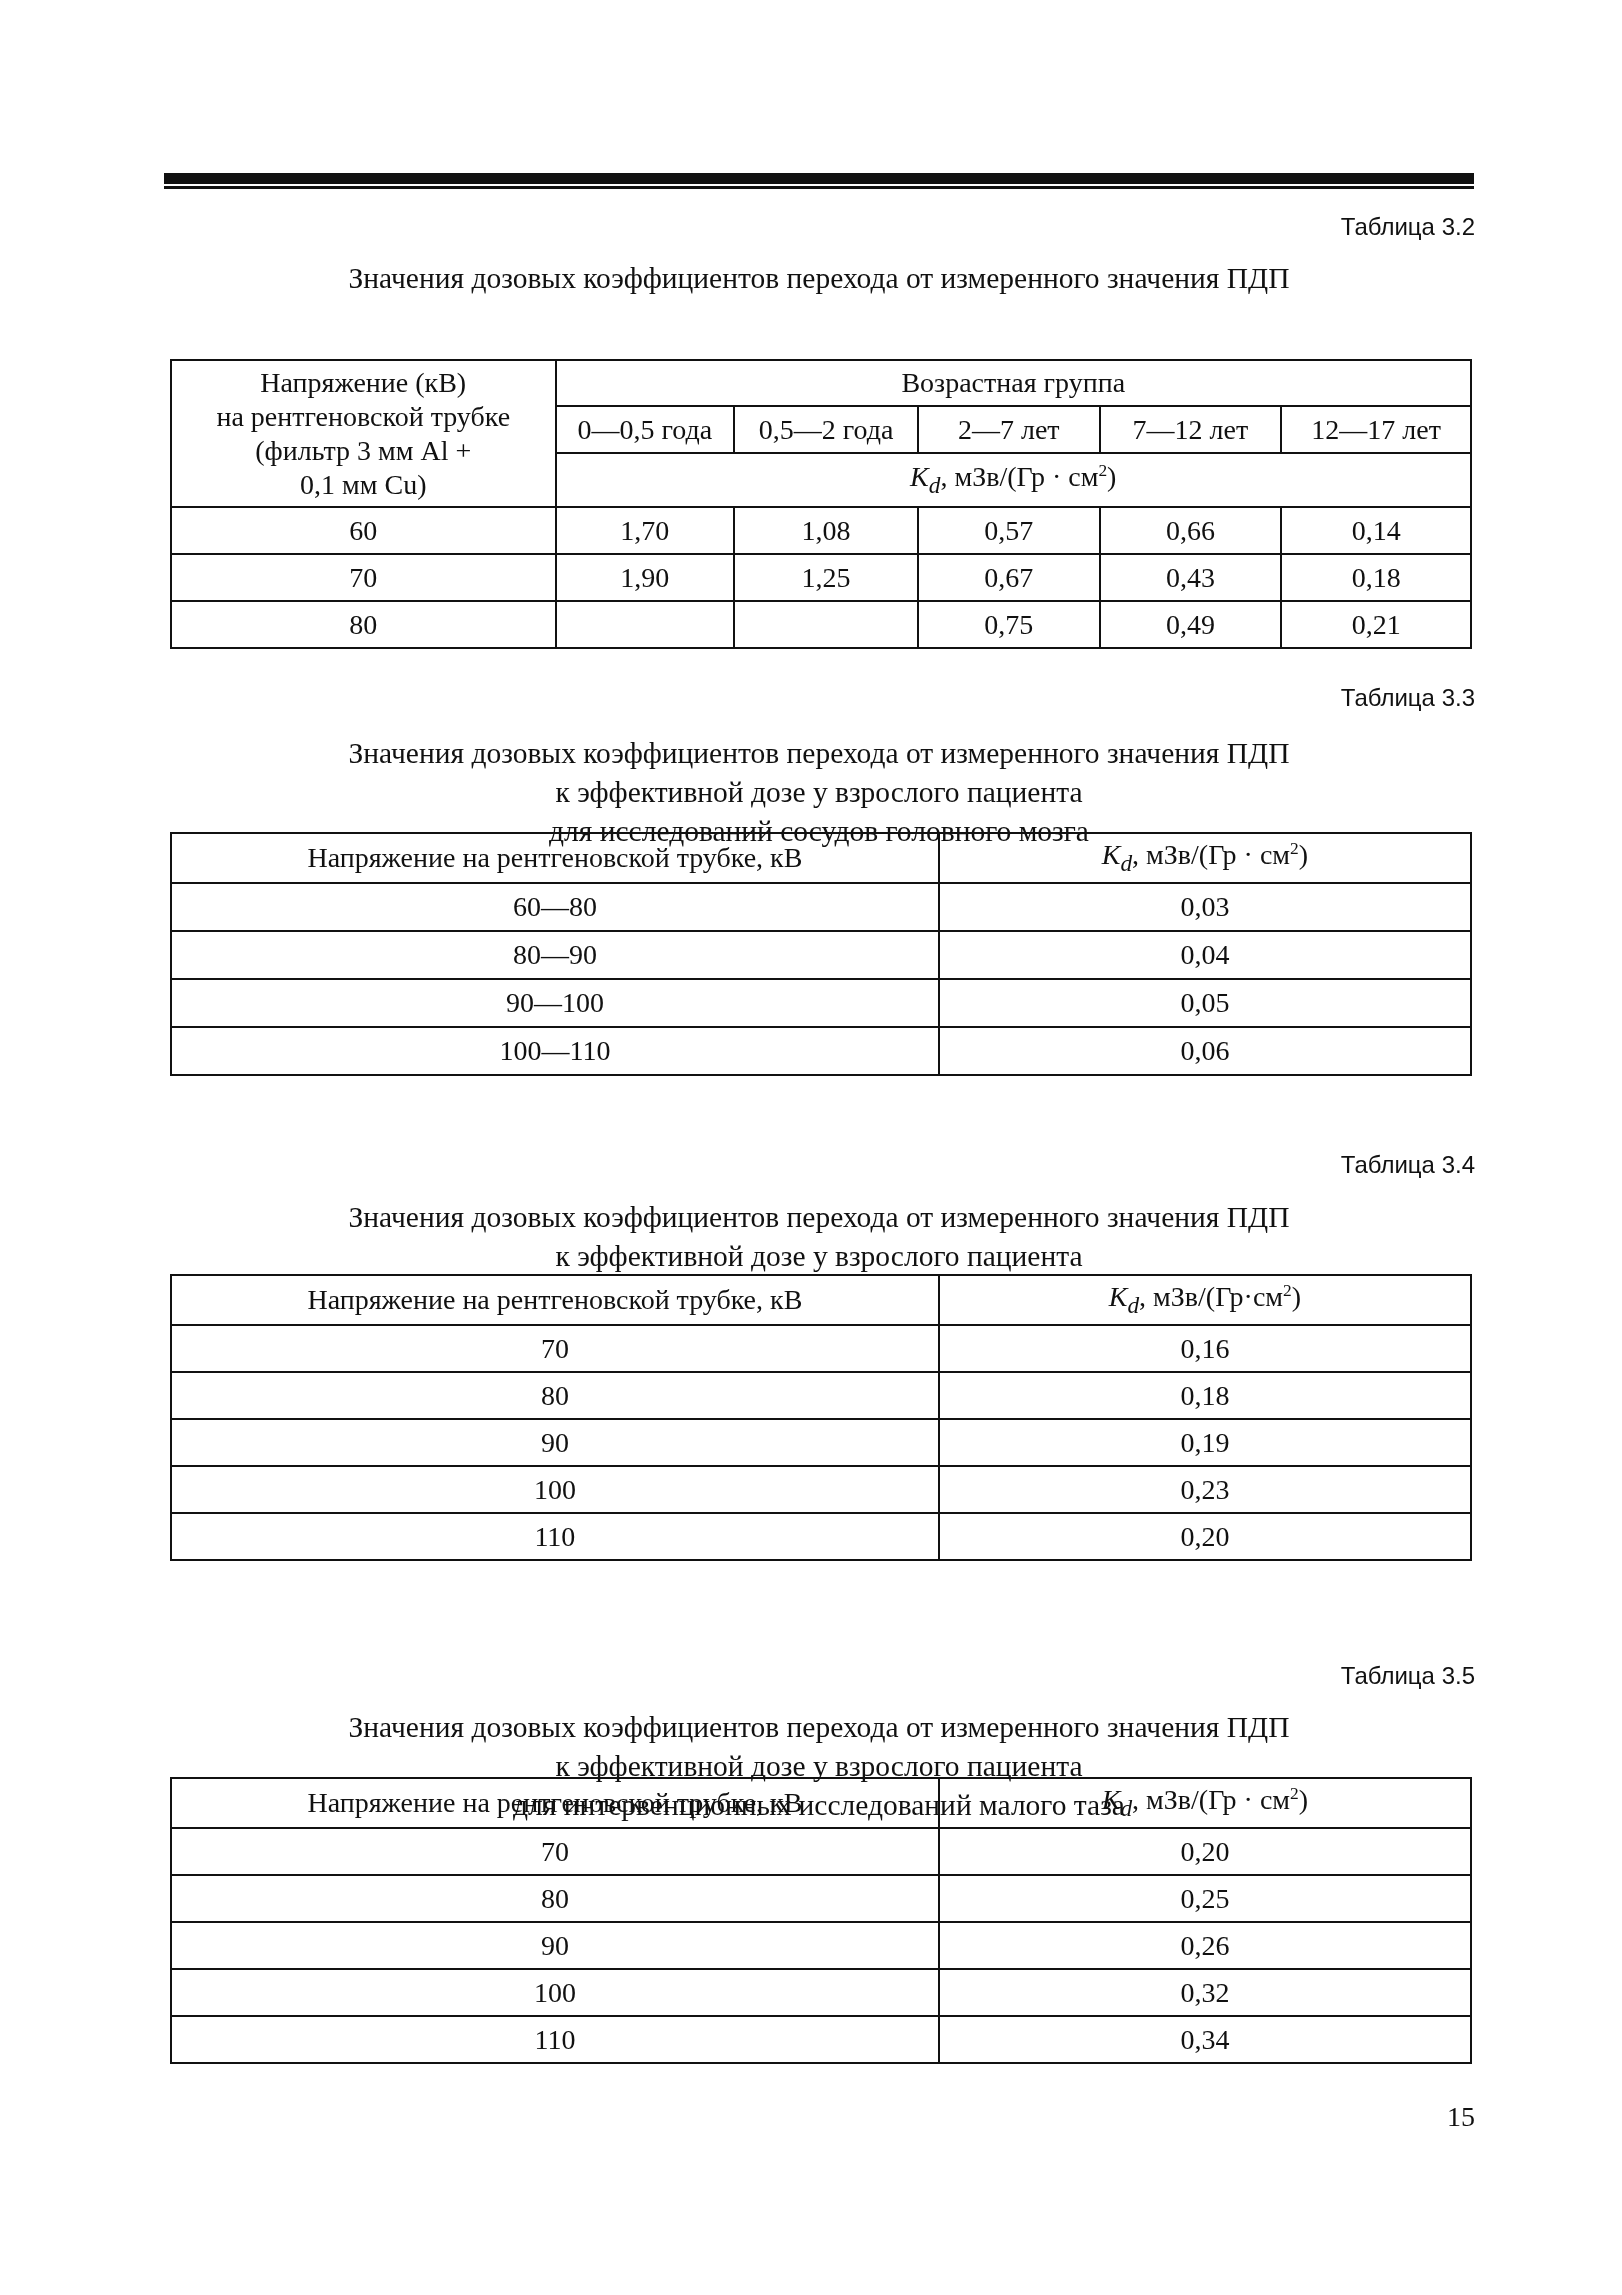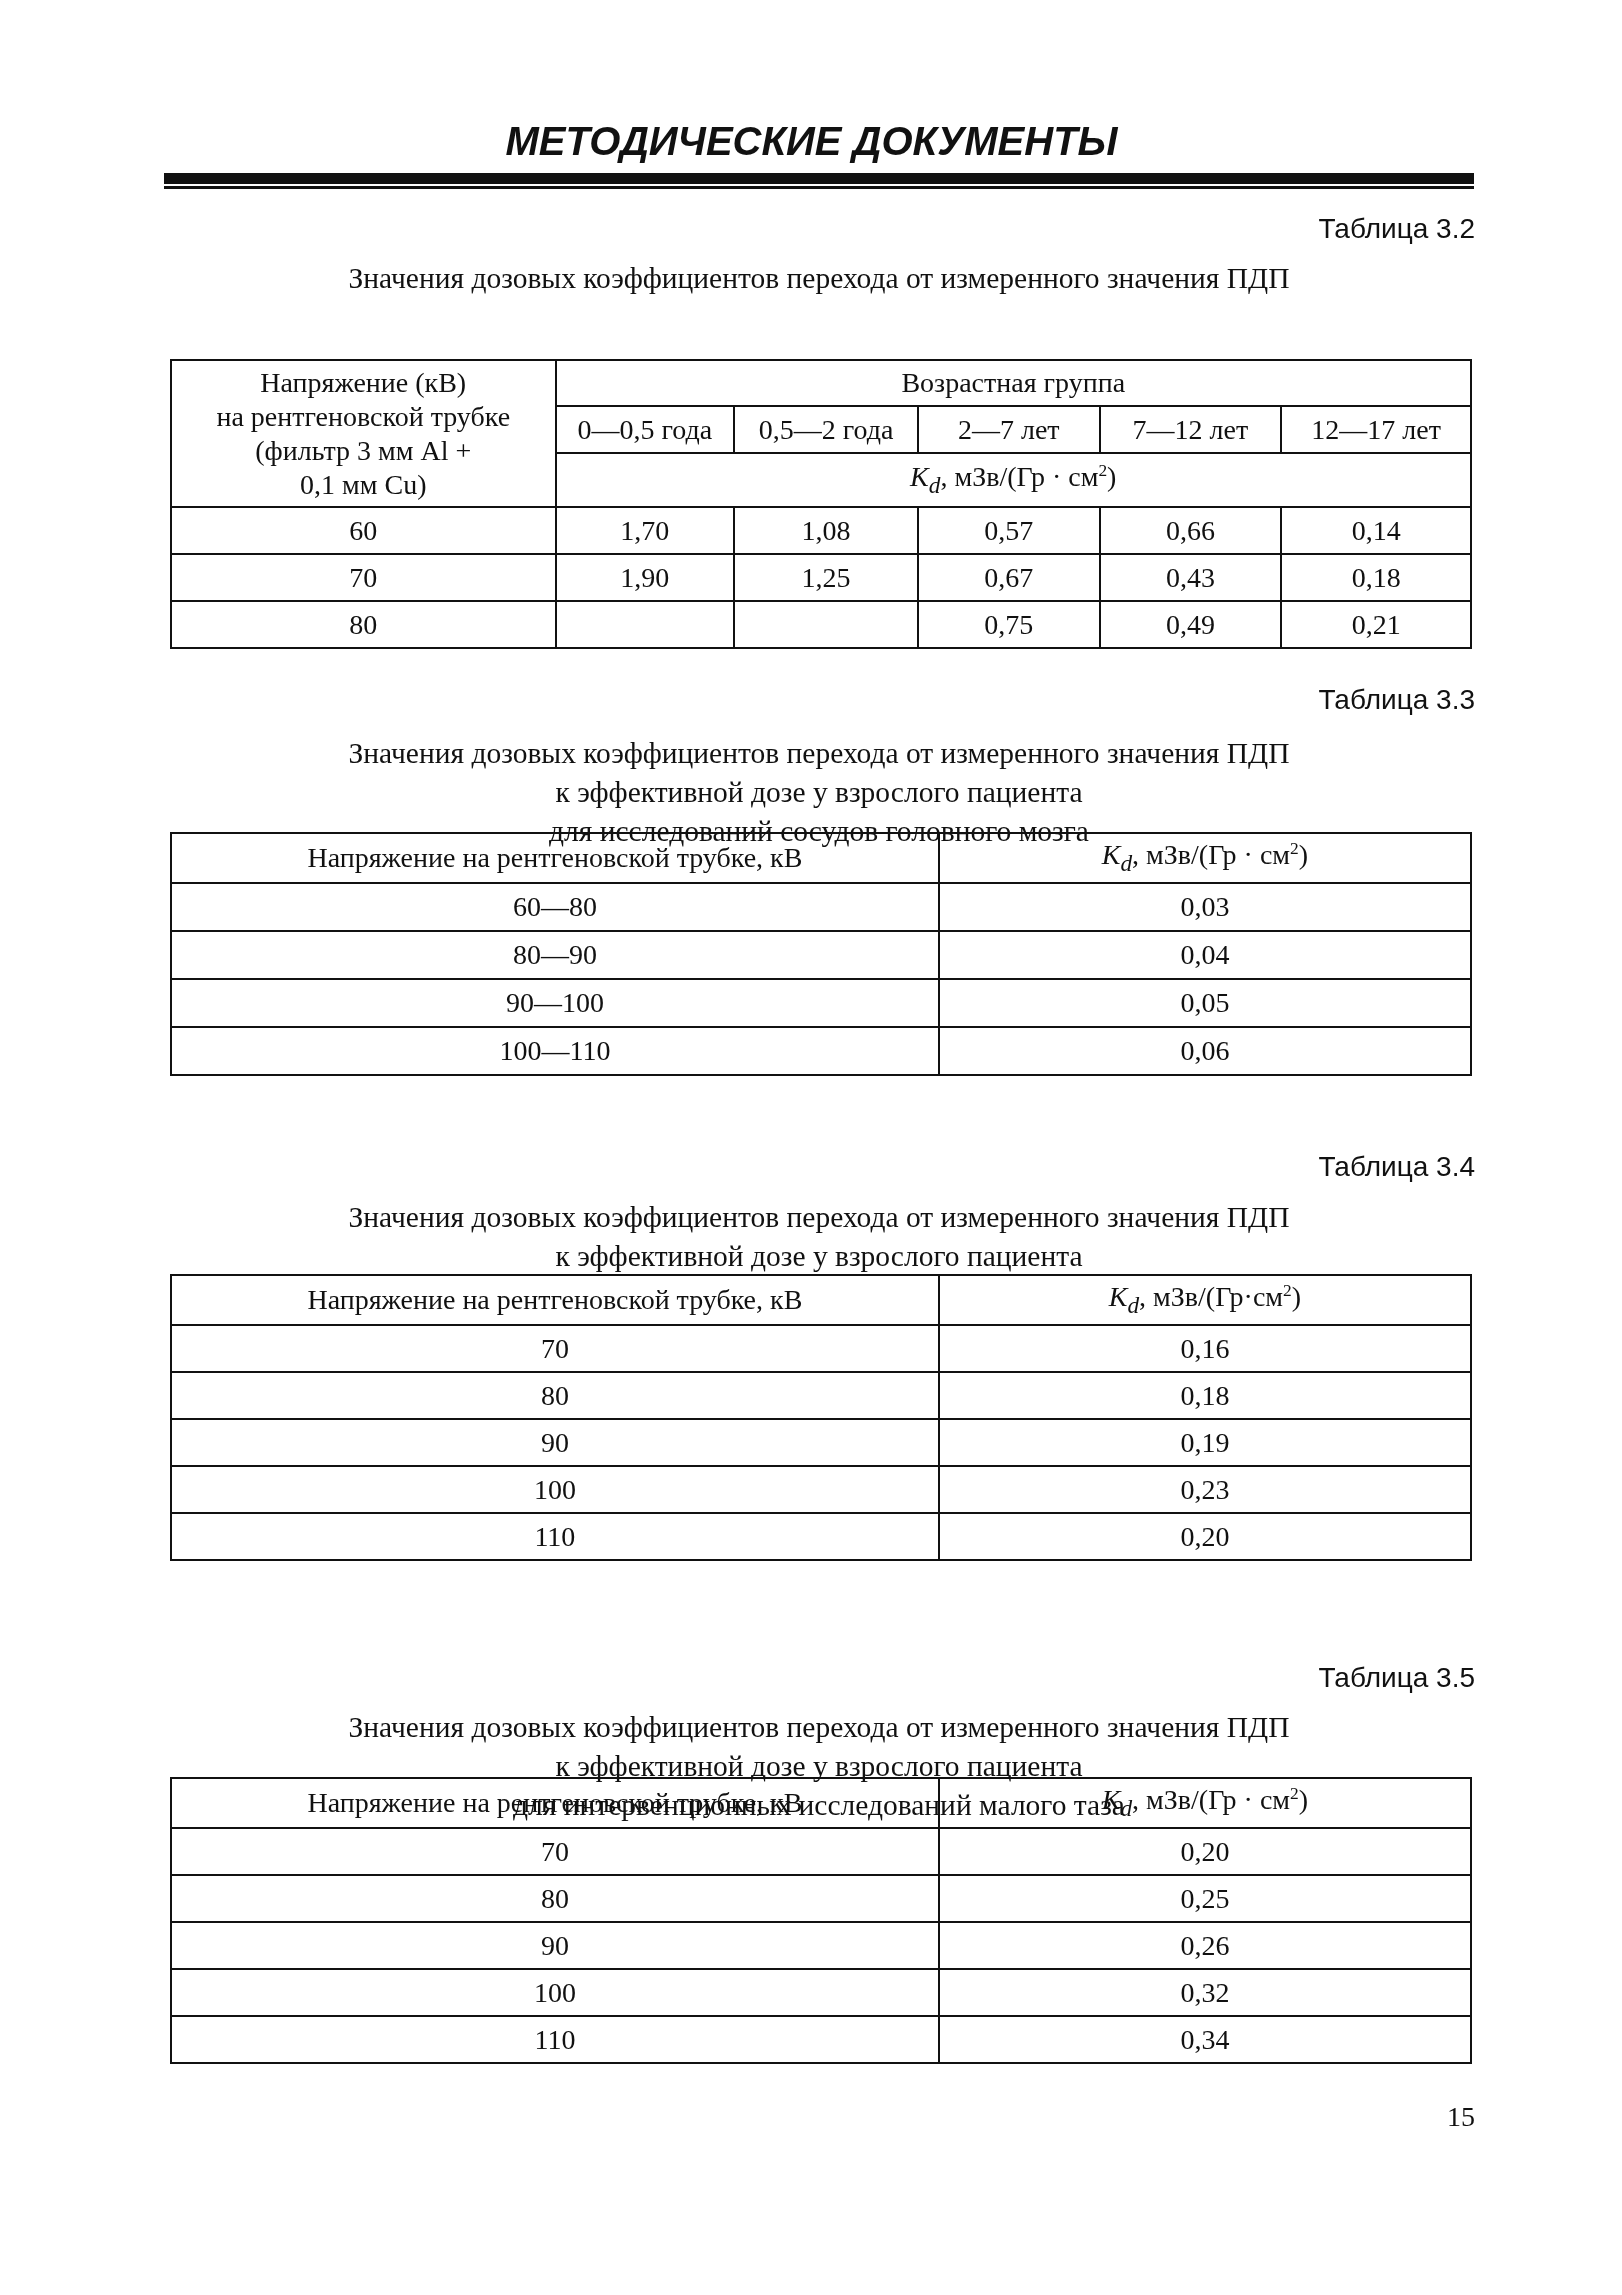--- a/index.html
+++ b/index.html
@@ -1,34 +1,33 @@
 <!DOCTYPE html>
 <html style="font-size:10.7px"><head>
 <meta charset="utf-8">
 <style>
   html, body { margin: 0; padding: 0; background: #ffffff; }
   body { width: 1623px; height: 2295px; position: relative; color: #111; font-family: "Liberation Serif", serif; }
   .page { position: absolute; left: 0; top: 0; width: 1623px; height: 2295px; }
   .header-title { position: absolute; left: 0; width: 1623px; top: 119px; text-align: center; font-family: "Liberation Sans", sans-serif; font-weight: bold; font-style: italic; font-size: 40px; letter-spacing: 0px; }
   .header-rule-thick { position: absolute; left: 164px; width: 1310px; top: 173px; height: 10.7px; background: #111; }
   .header-rule-thin { position: absolute; left: 164px; width: 1310px; top: 186px; height: 2.7px; background: #111; }
-  .table-label { position: absolute; right: 148px; font-family: "Liberation Sans", sans-serif; font-size: 28px; }
+  .table-label { position: absolute; right: 148px; font-family: "Liberation Sans", sans-serif; font-size: 24px; }
   .caption { position: absolute; left: 164px; width: 1310px; text-align: center; font-weight: normal; font-size: 29.5px; line-height: 39px; }
   table { position: absolute; border-collapse: collapse; font-size: 28px; }
   td { border: 2px solid #111; text-align: center; vertical-align: middle; padding: 0 4px; }
   .page-number { position: absolute; right: 148px; top: 2101px; font-size: 28px; }
   sup { font-size: 17.4px; vertical-align: super; line-height: 0; }
   .kd i { font-style: italic; }
 </style>
 </head>
 <body>
 
 <div class="page">
 
-  <div class="header-title">МЕТОДИЧЕСКИЕ ДОКУМЕНТЫ</div>
   <div class="header-rule-thick"></div>
   <div class="header-rule-thin"></div>
 
   <div class="table-label" style="top:213px;">Таблица 3.2</div>
   <div class="caption" style="top:259px;">
     <div>Значения дозовых коэффициентов перехода от измеренного значения ПДП</div>
   </div>
   <table style="left:170px; top:359px; width:1302px;">
     <colgroup>
       <col style="width:385px">

